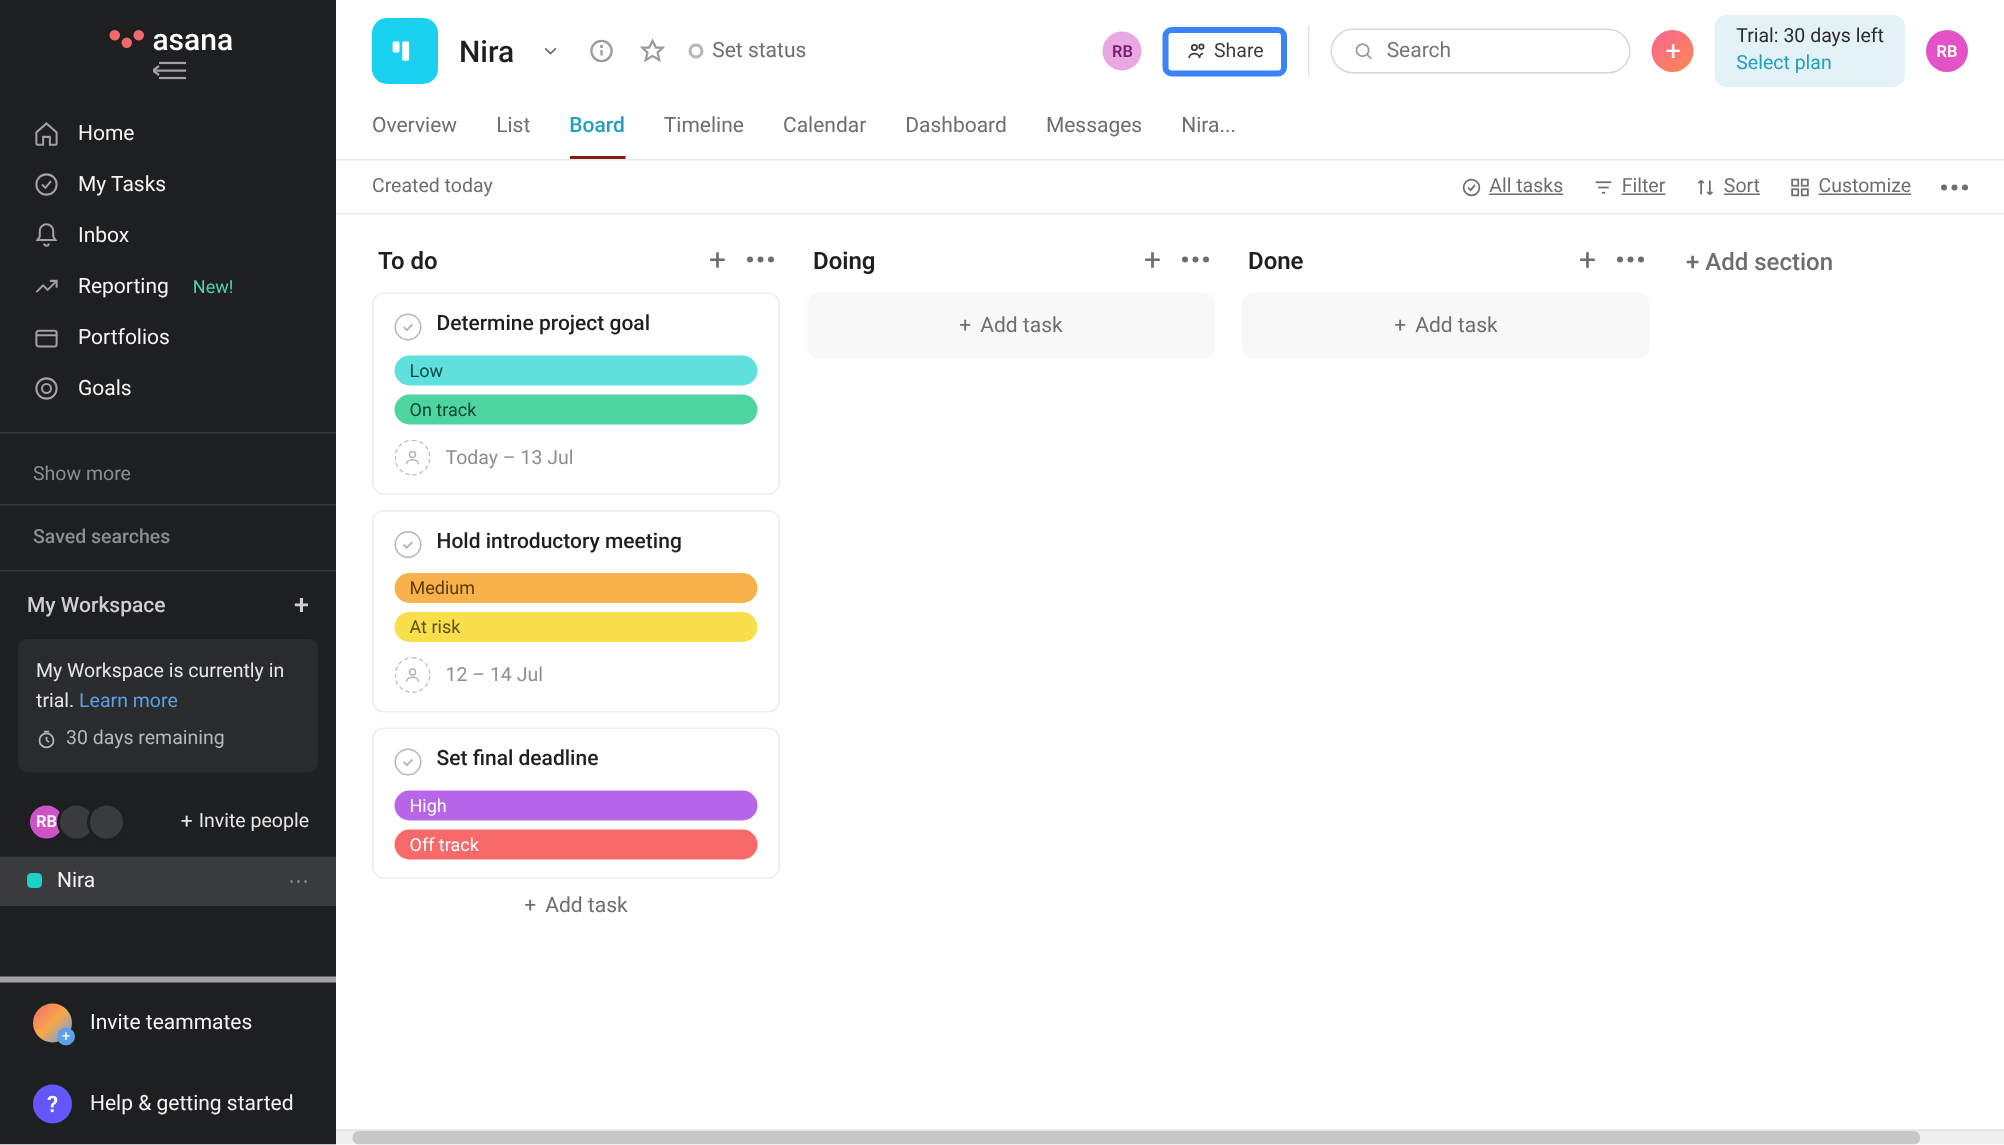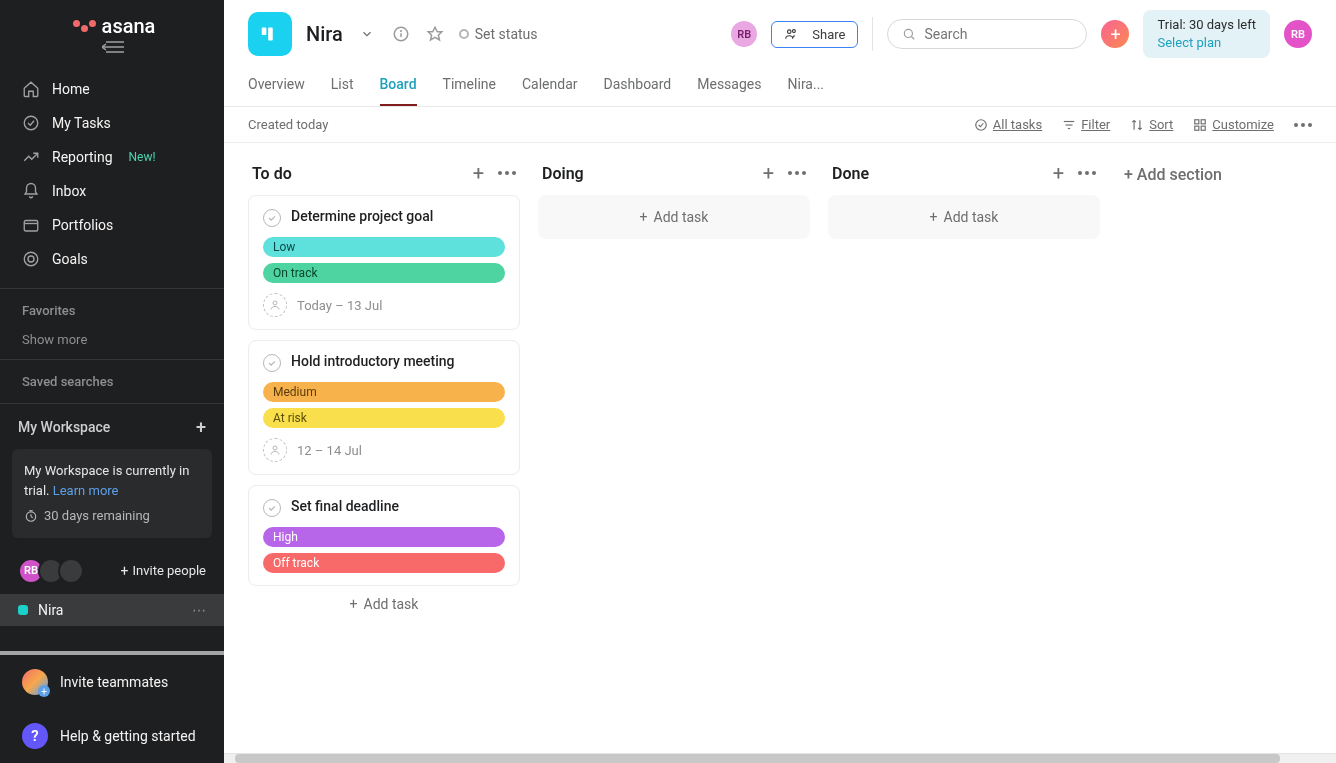--- a/index.html
+++ b/index.html
@@ -59,21 +59,21 @@
 .project-tile { width:44px; height:44px; border-radius:10px; background:#1bd1f0; display:flex; align-items:center; justify-content:center; }
 .project-tile svg { fill:#fff; }
 .project-name { font-size:20px; font-weight:500; color:#1e1f21; }
 .chevron-down { cursor:pointer; }
 .iconbtn { width:20px;height:20px;display:flex;align-items:center;justify-content:center;cursor:pointer;color:#6d6e6f; }
 .status-chip { display:flex; align-items:center; gap:6px; color:#6d6e6f; font-size:14px; cursor:pointer; }
 .status-dot { width:10px;height:10px;border-radius:50%;border:2px solid #b5b6b7; }
 
 .topbar-right { margin-left:auto; display:flex; align-items:center; gap:14px; }
 .small-av { width:26px;height:26px;border-radius:50%;display:flex;align-items:center;justify-content:center;font-size:11px;font-weight:600; }
-.share-btn { display:flex; align-items:center; gap:14px; border:1px solid #3b82f6; border-radius:6px; padding:5px 12px; font-size:13px; color:#3b3c3d; cursor:pointer; background:#fff; }
+.share-btn { display:flex; align-items:center; gap:4px; border:4px solid #3b82f6; border-radius:6px; padding:5px 12px; font-size:13px; color:#3b3c3d; cursor:pointer; background:#fff; }
 .divider-v { width:1px; height:34px; background:#e4e4e4; }
 .search { display:flex; align-items:center; gap:8px; border:1px solid #d8d8d8; border-radius:20px; padding:6px 14px; width:200px; color:#9a9b9c; }
 .search input { border:none; outline:none; font-size:14px; color:#3b3c3d; width:100%; background:transparent; }
 .plus-orange { width:28px;height:28px;border-radius:50%;background:linear-gradient(135deg,#f86493,#fb8950);display:flex;align-items:center;justify-content:center;color:#fff;font-size:18px;cursor:pointer; }
 .trial-box { background:#e3f2f7; border-radius:8px; padding:6px 14px; font-size:13px; color:#2b2c2d; line-height:1.4; }
 .trial-box .select-plan { color:#1fa0bd; cursor:pointer; }
 .user-av { width:28px;height:28px;border-radius:50%;background:#e452c8;display:flex;align-items:center;justify-content:center;color:#fff;font-size:11px;font-weight:600;cursor:pointer; }
 
 .tabs { display:flex; gap:26px; padding:10px 24px 0 24px; border-bottom:1px solid #e8e8e8; font-size:14px; }
 .tab { padding:8px 0 12px 0; color:#6d6e6f; cursor:pointer; }
@@ -157,58 +157,57 @@
           <svg width="18" height="18" viewBox="0 0 24 24" stroke-width="1.8">
             <circle cx="12" cy="12" r="9"></circle>
             <polyline points="8 12 11 15 16 9"></polyline>
           </svg>
         </span>
         <span>My Tasks</span>
       </div>
       <div class="nav-item">
         <span class="ic">
           <svg width="18" height="18" viewBox="0 0 24 24" stroke-width="1.8">
+            <path d="M6 8a6 6 0 1112 0v5l2 3H4l2-3z"></path>
+            <path d="M10 19a2 2 0 004 0"></path>
+          </svg>
+        </span>
+        <span>Inbox</span>
+      </div>
+      <div class="nav-item">
+        <span class="ic">
+          <svg width="18" height="18" viewBox="0 0 24 24" stroke-width="1.8">
             <polyline points="3 17 9 11 13 15 21 7"></polyline>
             <polyline points="15 7 21 7 21 13"></polyline>
           </svg>
         </span>
         <span>Reporting</span>
         <span class="new-pill">New!</span>
       </div>
       <div class="nav-item">
         <span class="ic">
           <svg width="18" height="18" viewBox="0 0 24 24" stroke-width="1.8">
-            <path d="M6 8a6 6 0 1112 0v5l2 3H4l2-3z"></path>
-            <path d="M10 19a2 2 0 004 0"></path>
-          </svg>
-        </span>
-        <span>Inbox</span>
-      </div>
-      <div class="nav-item">
-        <span class="ic">
-          <svg width="18" height="18" viewBox="0 0 24 24" stroke-width="1.8">
             <rect x="3" y="6" width="18" height="14" rx="2"></rect>
             <path d="M3 10h18"></path>
           </svg>
         </span>
         <span>Portfolios</span>
       </div>
       <div class="nav-item">
         <span class="ic">
           <svg width="18" height="18" viewBox="0 0 24 24" stroke-width="1.8">
             <circle cx="12" cy="12" r="9"></circle>
             <circle cx="12" cy="12" r="4"></circle>
           </svg>
         </span>
         <span>Goals</span>
       </div>
     </div>
 
   <div class="sb-section">
-    <div class="sb-section-title">Favorites</div>
     <div class="sb-sub small">Show more</div>
   </div>
 
   <div class="sb-section">
     <div class="sb-section-title">Saved searches</div>
   </div>
 
   <div class="sb-section" style="padding-top:0;">
     <div class="sb-workspace">
       <span>My Workspace</span>

